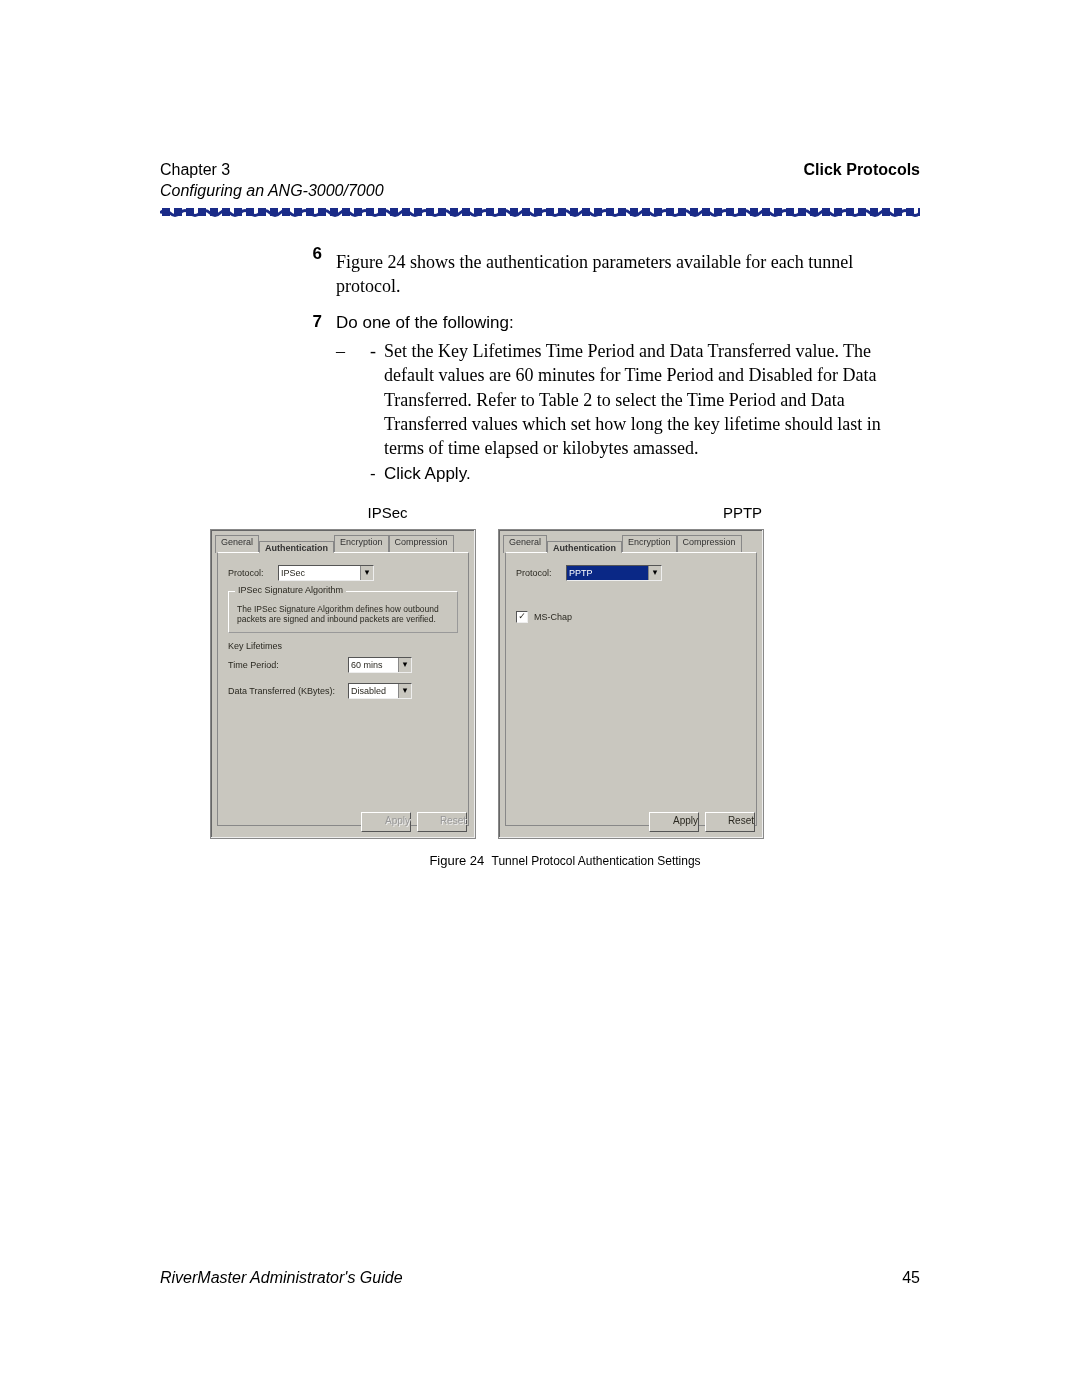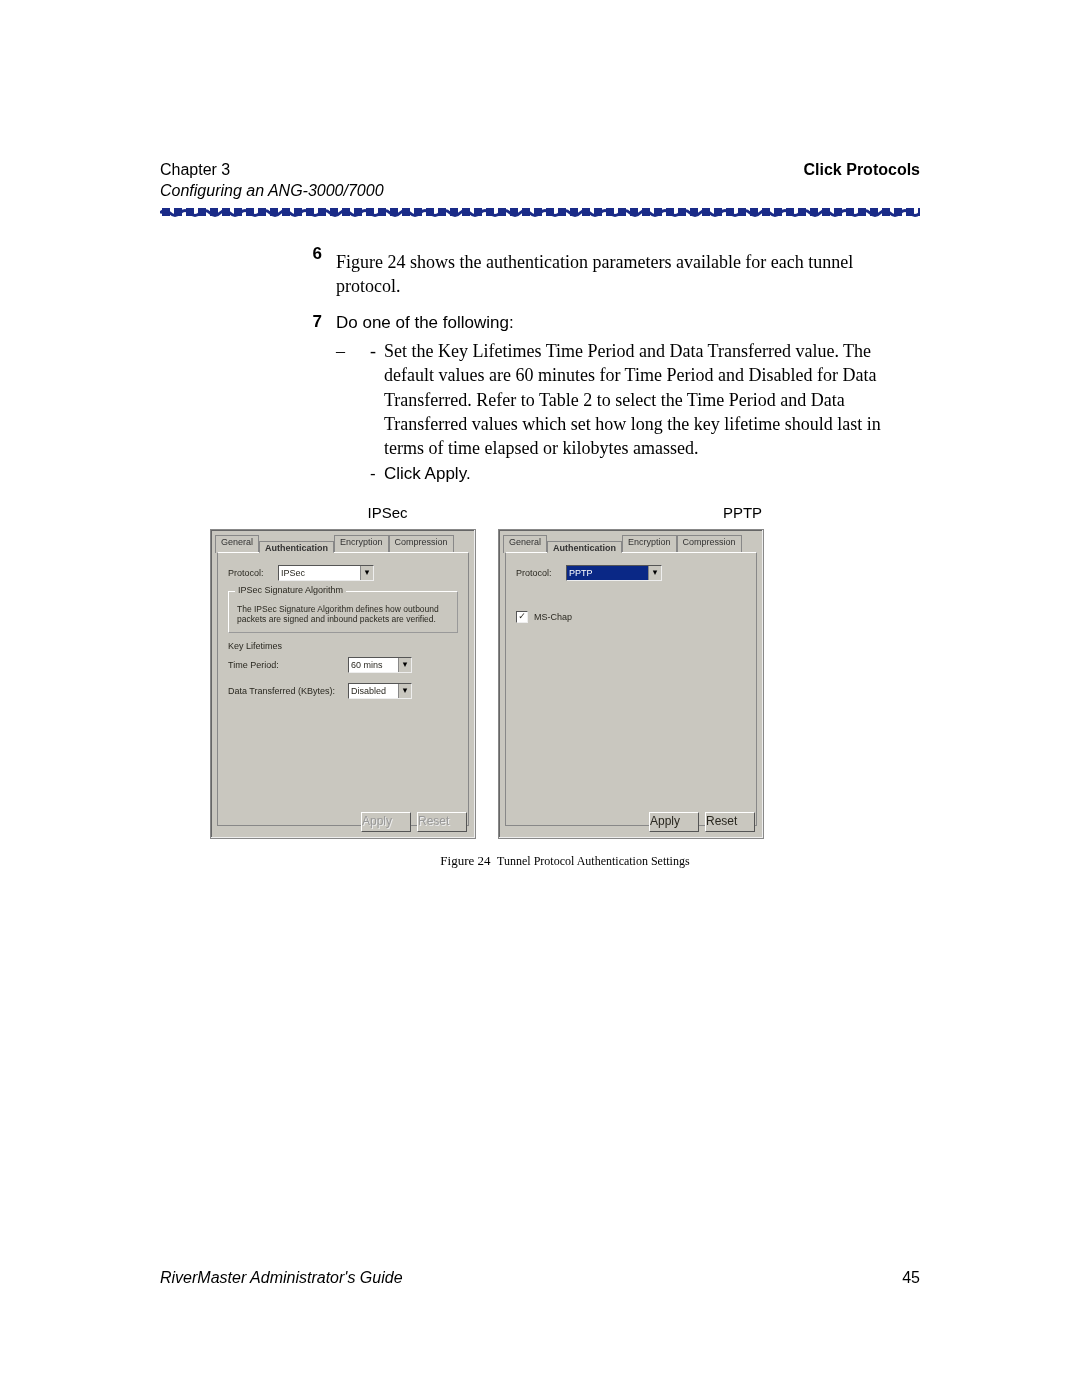--- a/index.html
+++ b/index.html
@@ -153,26 +153,26 @@
     bottom: 6px; right: 8px;
     display: flex; gap: 6px;
   }
   .btn {
     width: 48px; height: 18px;
     border-top: 1px solid #fff;
     border-left: 1px solid #fff;
     border-right: 1px solid #555;
     border-bottom: 1px solid #555;
     background: #c9c7bf;
-    font-size: 12px;
-    text-align: left;
+    font-size: 10px;
+    text-align: right;
     line-height: 16px;
   }
   .btn.disabled { color: #999; text-shadow: 1px 1px 0 #eee; }
-  .caption { text-align: center; font-family: Liberation Serif, serif; font-size: 13px; margin-top: 14px; margin-left: -80px; }
+  .caption { text-align: center; font-family: Liberation Sans, sans-serif; font-size: 13px; margin-top: 14px; margin-left: -80px; }
   .caption .small { font-size: 12px; }
 
   .footer {
     position: absolute;
     bottom: 110px;
     left: 160px; right: 160px;
     display: flex;
     justify-content: space-between;
     font-size: 16px;
   }

